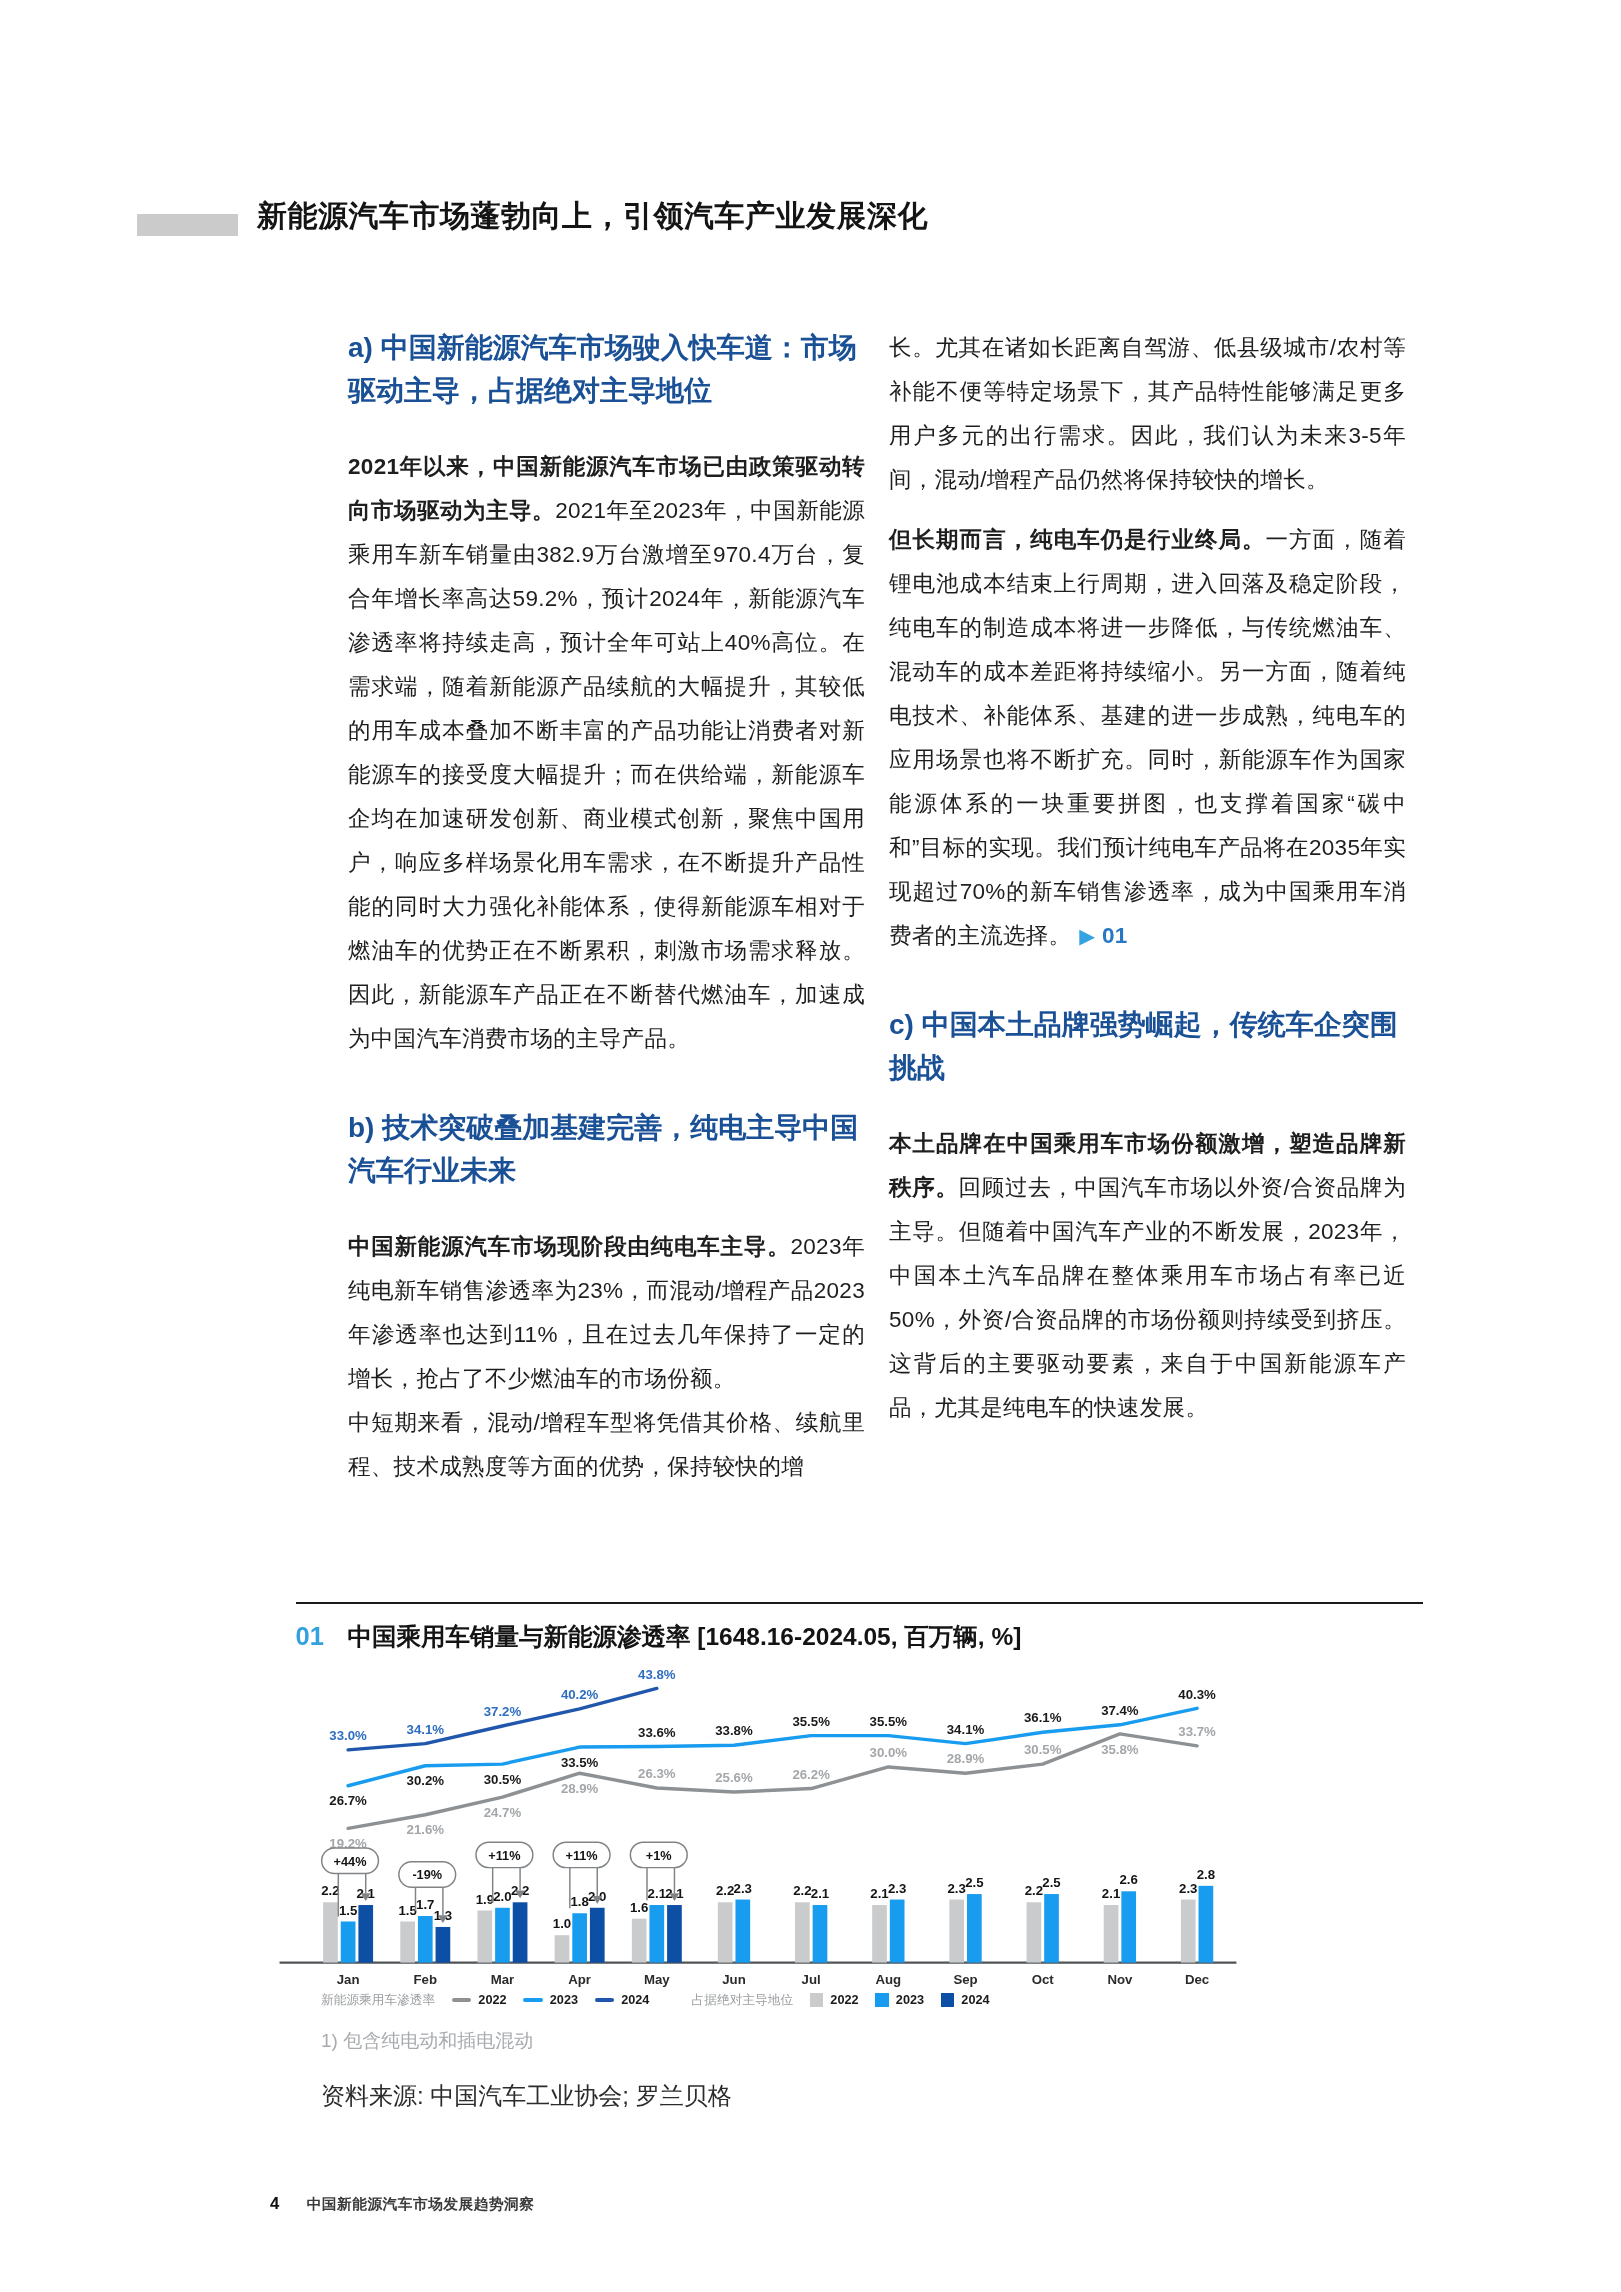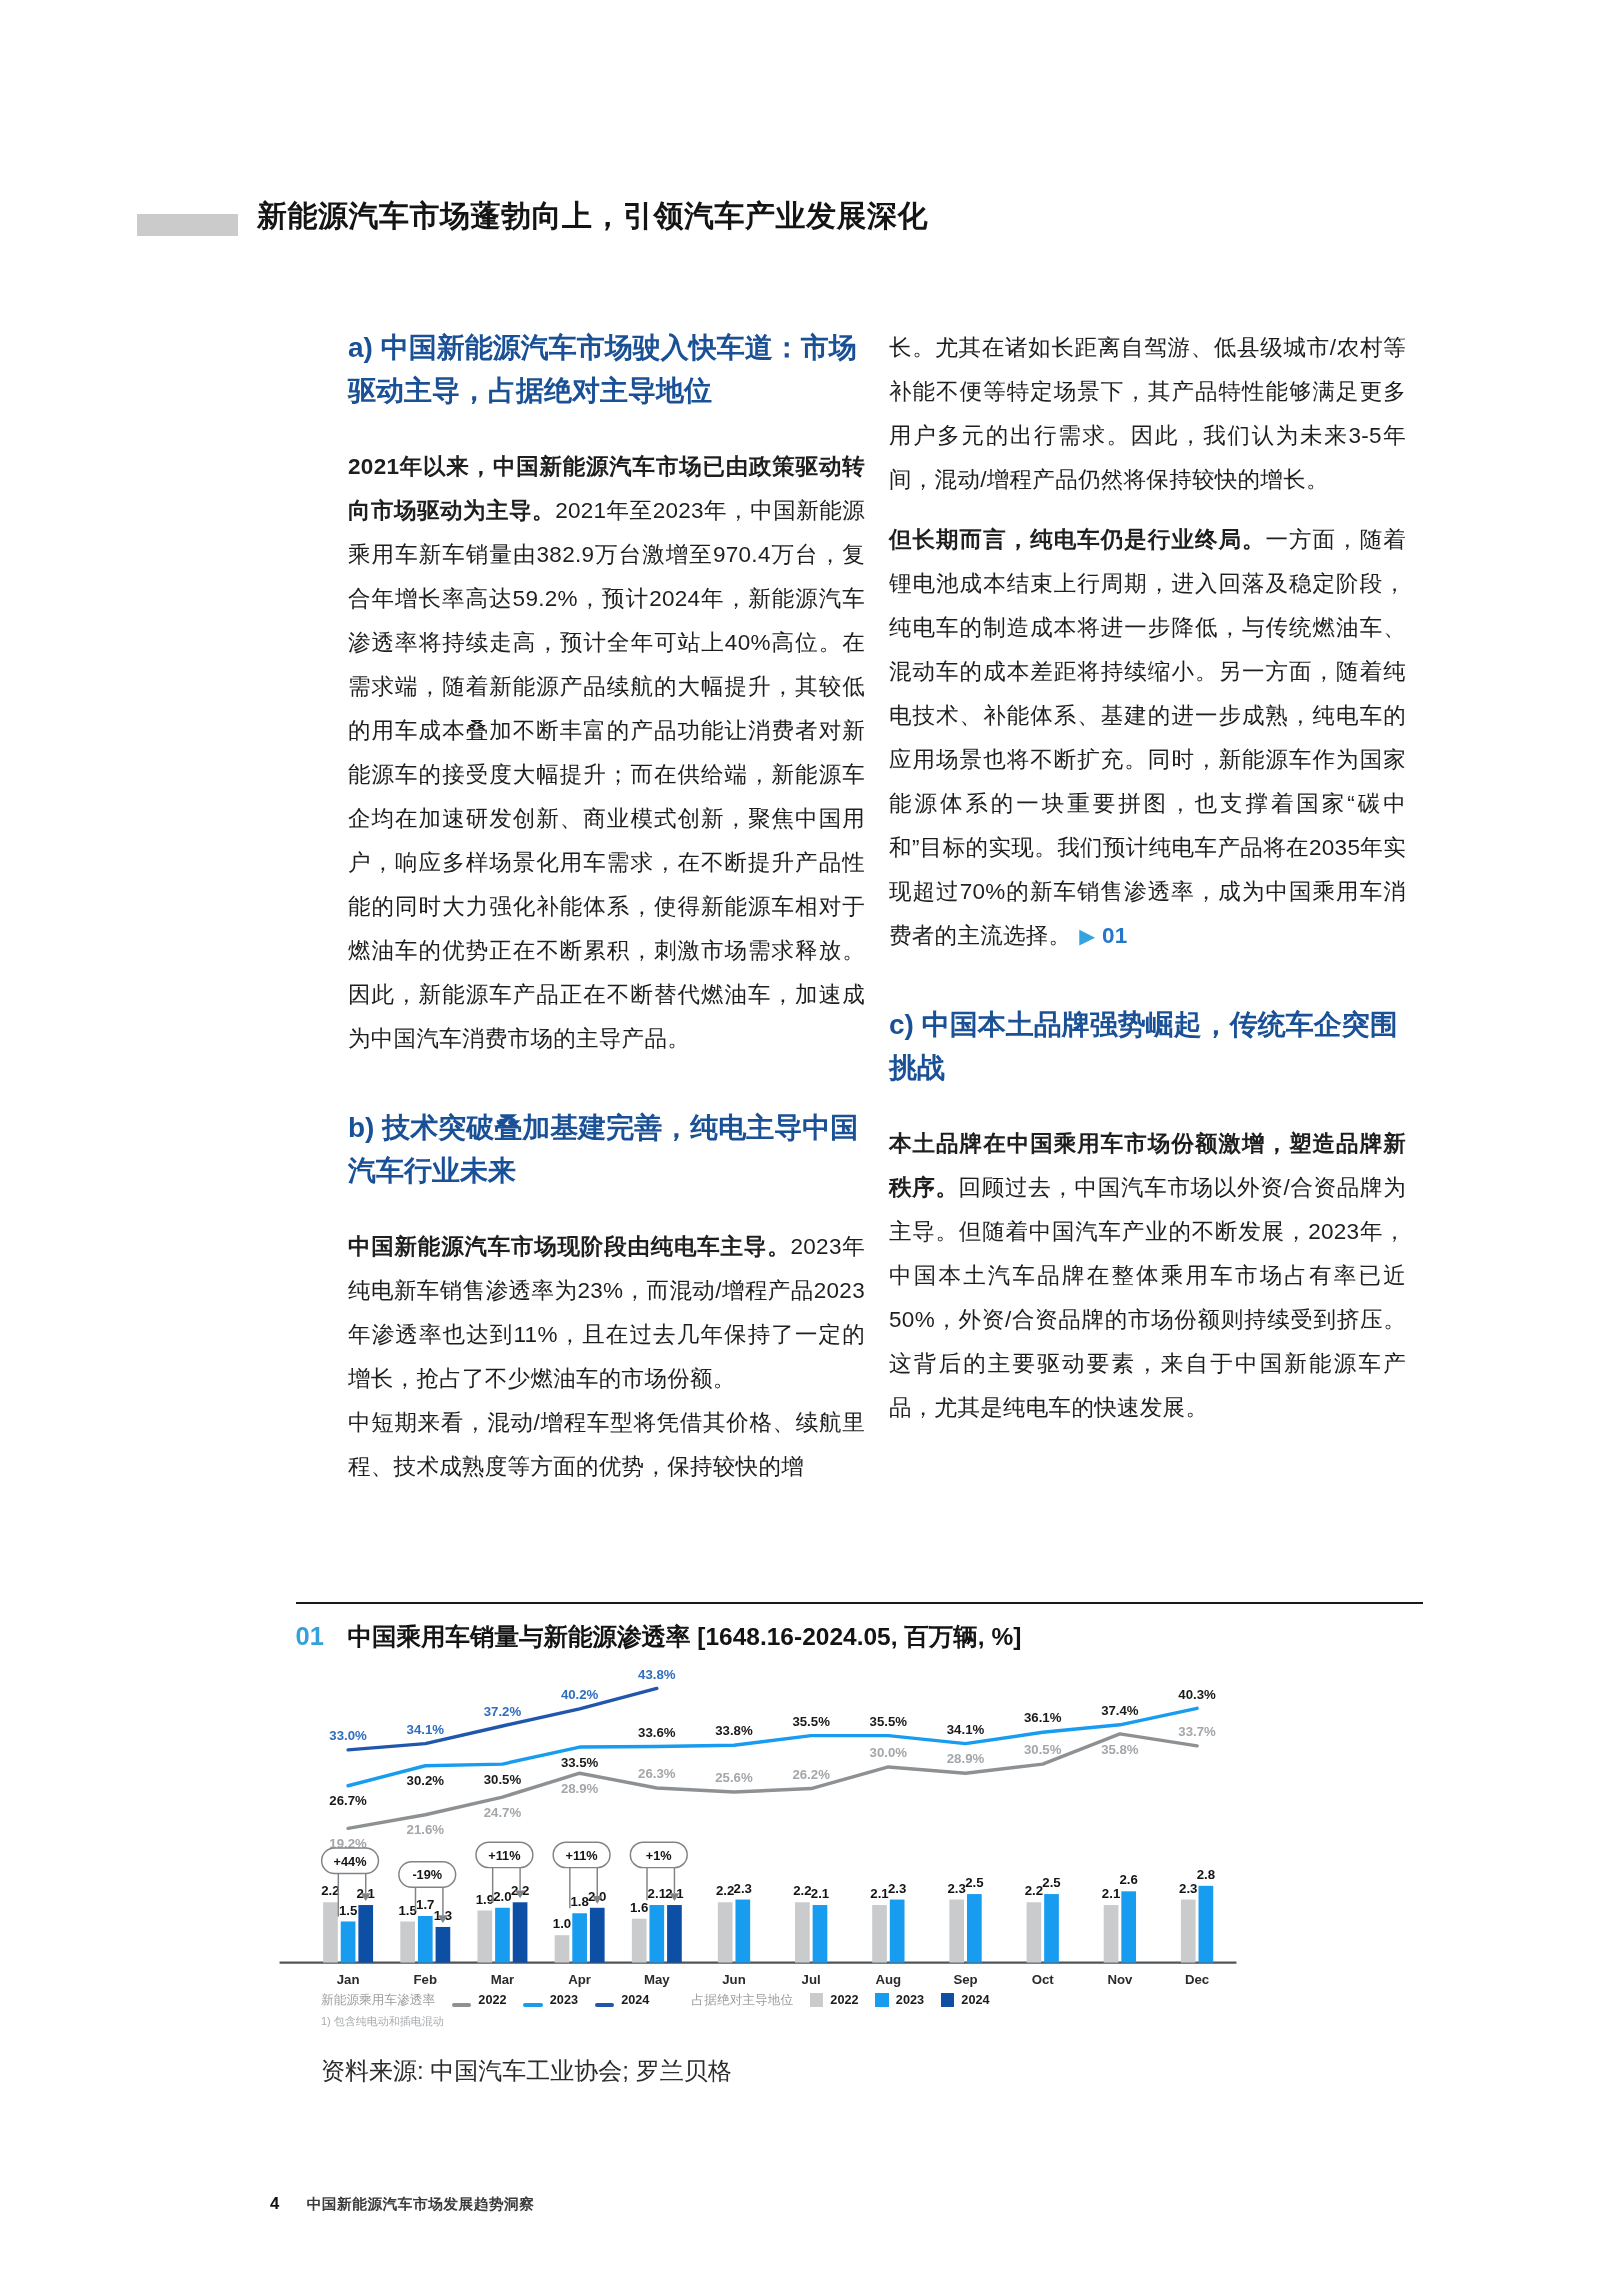--- a/index.html
+++ b/index.html
@@ -27,24 +27,24 @@
   .fig-title{color:#141414;font-size:24.5px;font-weight:bold;}
   svg.chart{display:block;margin-top:5.9px;}
   svg text{font-family:"Liberation Sans","DejaVu Sans",sans-serif;}
   .month{font-size:13.5px;font-weight:bold;fill:#2b2b2b;text-anchor:middle;}
   .barlbl{font-size:13.5px;font-weight:bold;fill:#141414;text-anchor:middle;}
   .linelbl{font-size:13.5px;font-weight:bold;text-anchor:middle;}
   .bublbl{font-size:13px;font-weight:bold;fill:#141414;text-anchor:middle;}
   .legend{display:flex;align-items:center;gap:16.7px;margin:0 0 0 47px;font-size:12.7px;color:#16181a;}
   .legend .grp{color:#9b9ea1;}
   .legend .grp.bars{margin-left:25.5px;}
-  .legend .item{display:flex;align-items:flex-end;gap:6.9px;font-weight:bold;color:#1a1a1a;}
+  .legend .item{display:flex;align-items:center;gap:6.9px;font-weight:bold;color:#1a1a1a;}
   .legend .sw-line{display:inline-block;width:19.6px;height:3.9px;border-radius:2px;}
   .legend .sw-sq{display:inline-block;width:13.7px;height:13.7px;}
-  .footnote{margin:5px 0 0 47px;font-size:11px;color:#a8abae;}
+  .footnote{margin:19px 0 0 47px;font-size:19px;color:#a8abae;}
   .source{margin:26.5px 0 0 47px;font-size:24px;color:#2b2b2b;}
   .pagefooter{position:absolute;left:270px;top:2194px;display:flex;gap:27.4px;align-items:baseline;}
   .pagefooter .no{font-size:16.7px;font-weight:bold;color:#111;}
   .pagefooter .doc{font-size:14.7px;font-weight:bold;color:#3a3a3a;letter-spacing:0.5px;}
 </style>
 </head>
 <body>
 
 <div class="page">
 

